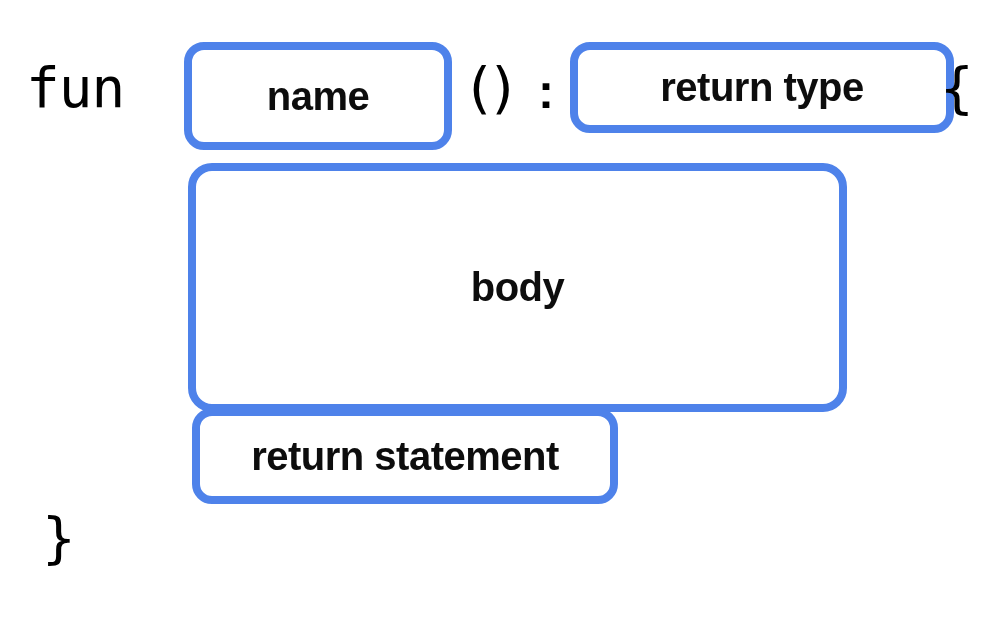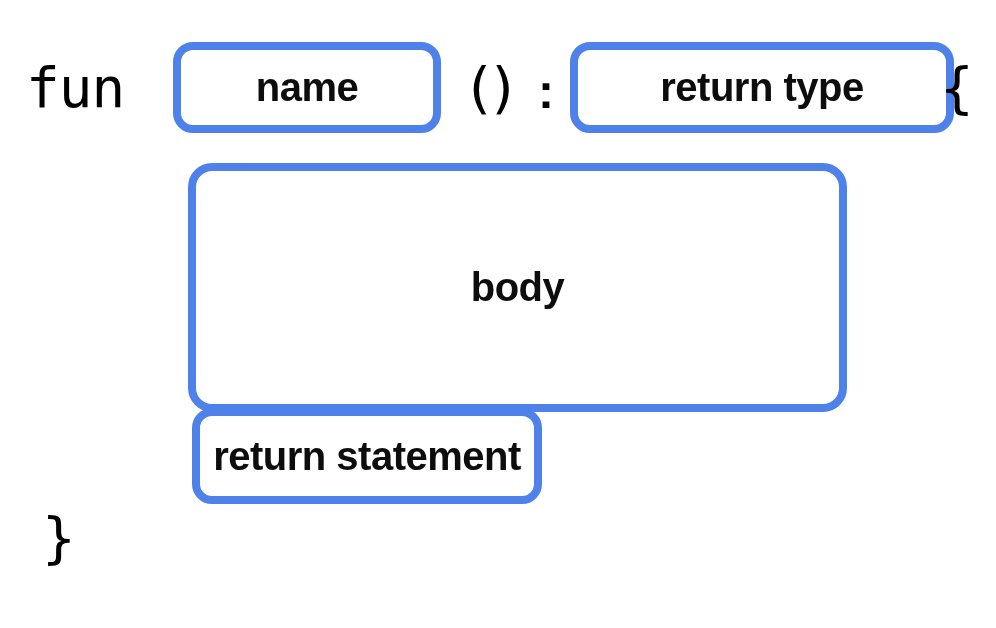--- a/index.html
+++ b/index.html
@@ -49,24 +49,24 @@
     justify-content: center;
   }
   .slot-label {
     font-family: "Liberation Sans", sans-serif;
     font-weight: 700;
     font-size: 40px;
     letter-spacing: -0.5px;
     color: var(--label-text);
     white-space: nowrap;
   }
-  .box-name  { left: 173px; top: 42px;  width: 268px; height: 91px; }
+  .box-name  { left: 184px; top: 42px;  width: 268px; height: 108px; }
   .box-rtype { left: 570px; top: 42px;  width: 384px; height: 91px; }
   .box-body  { left: 188px; top: 163px; width: 659px; height: 249px; border-radius: 24px; }
-  .box-rstmt { left: 192px; top: 408px; width: 350px; height: 96px; }
+  .box-rstmt { left: 192px; top: 408px; width: 426px; height: 96px; }
 </style>
 </head>
 <body>
 
 <div class="canvas">
 
   <span class="code kw">fun</span>
 
   <div class="slot box-name">
     <span class="slot-label">name</span>

